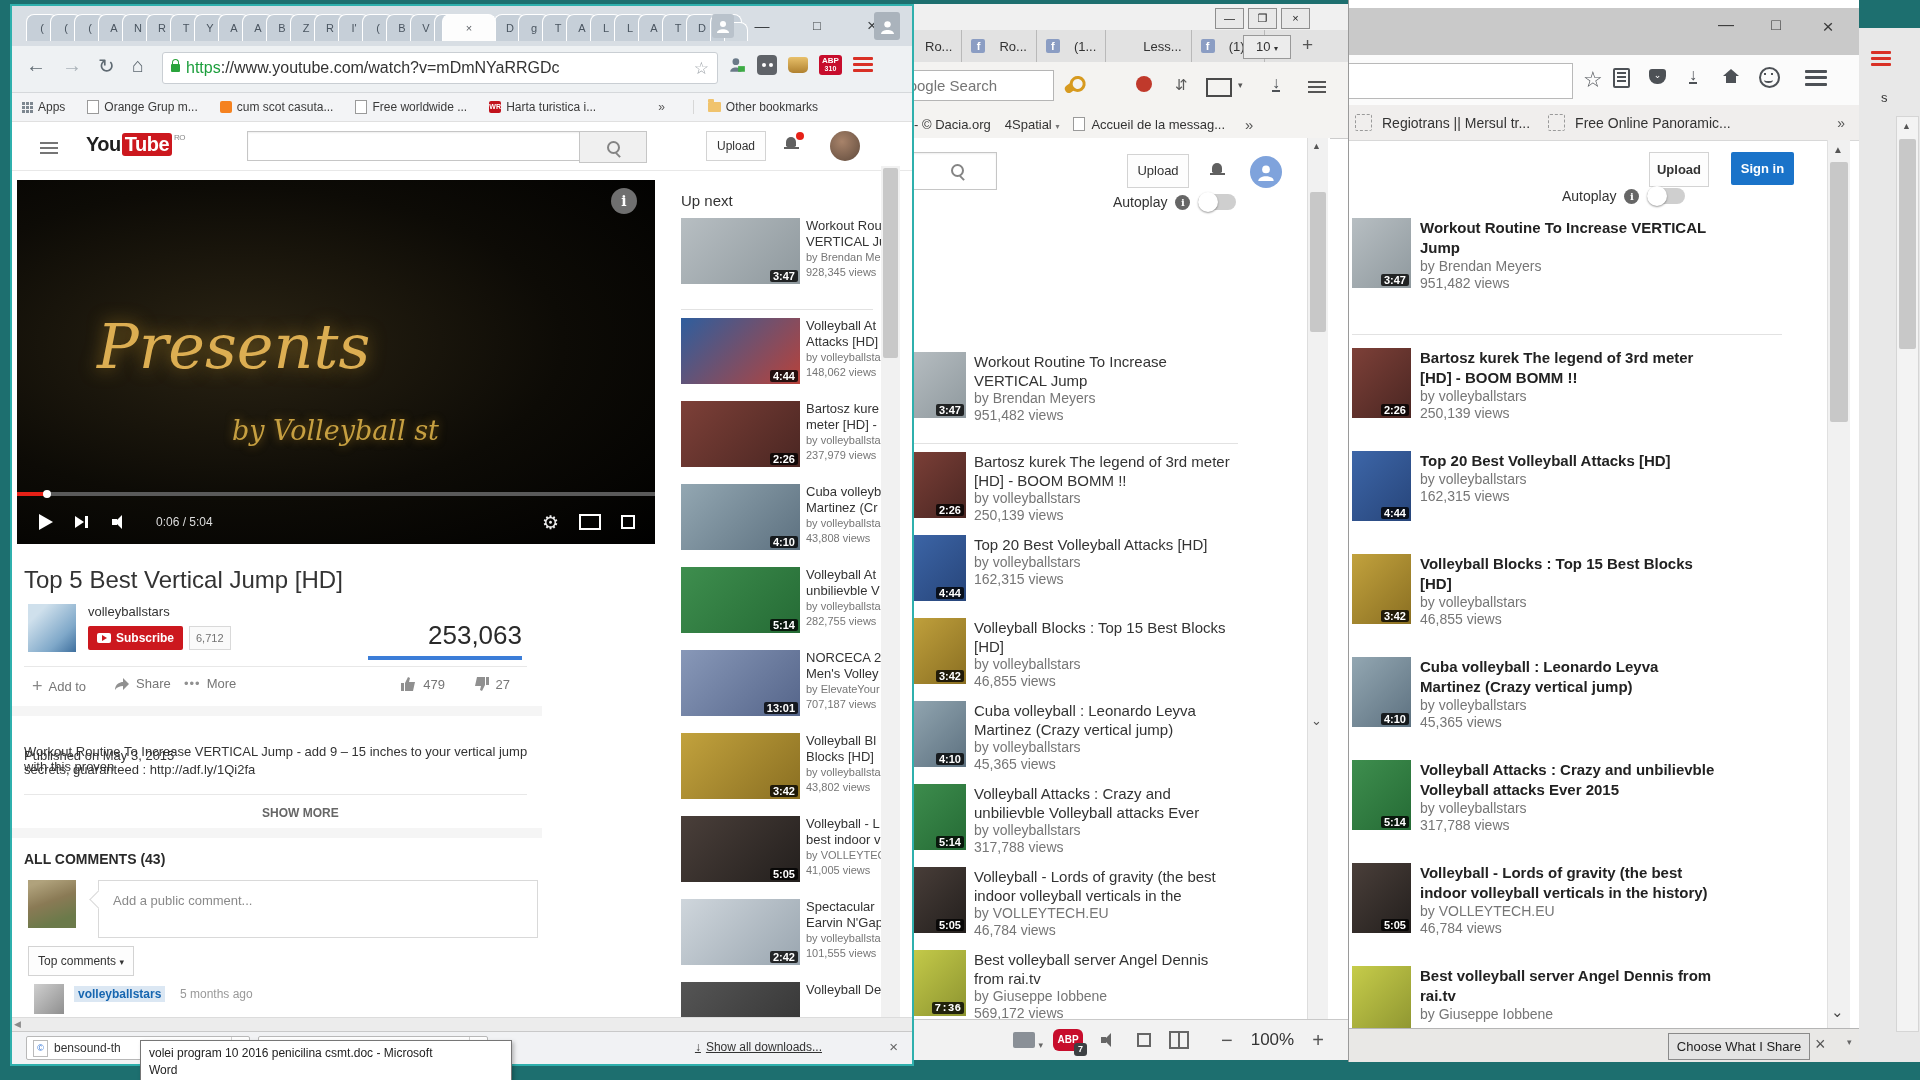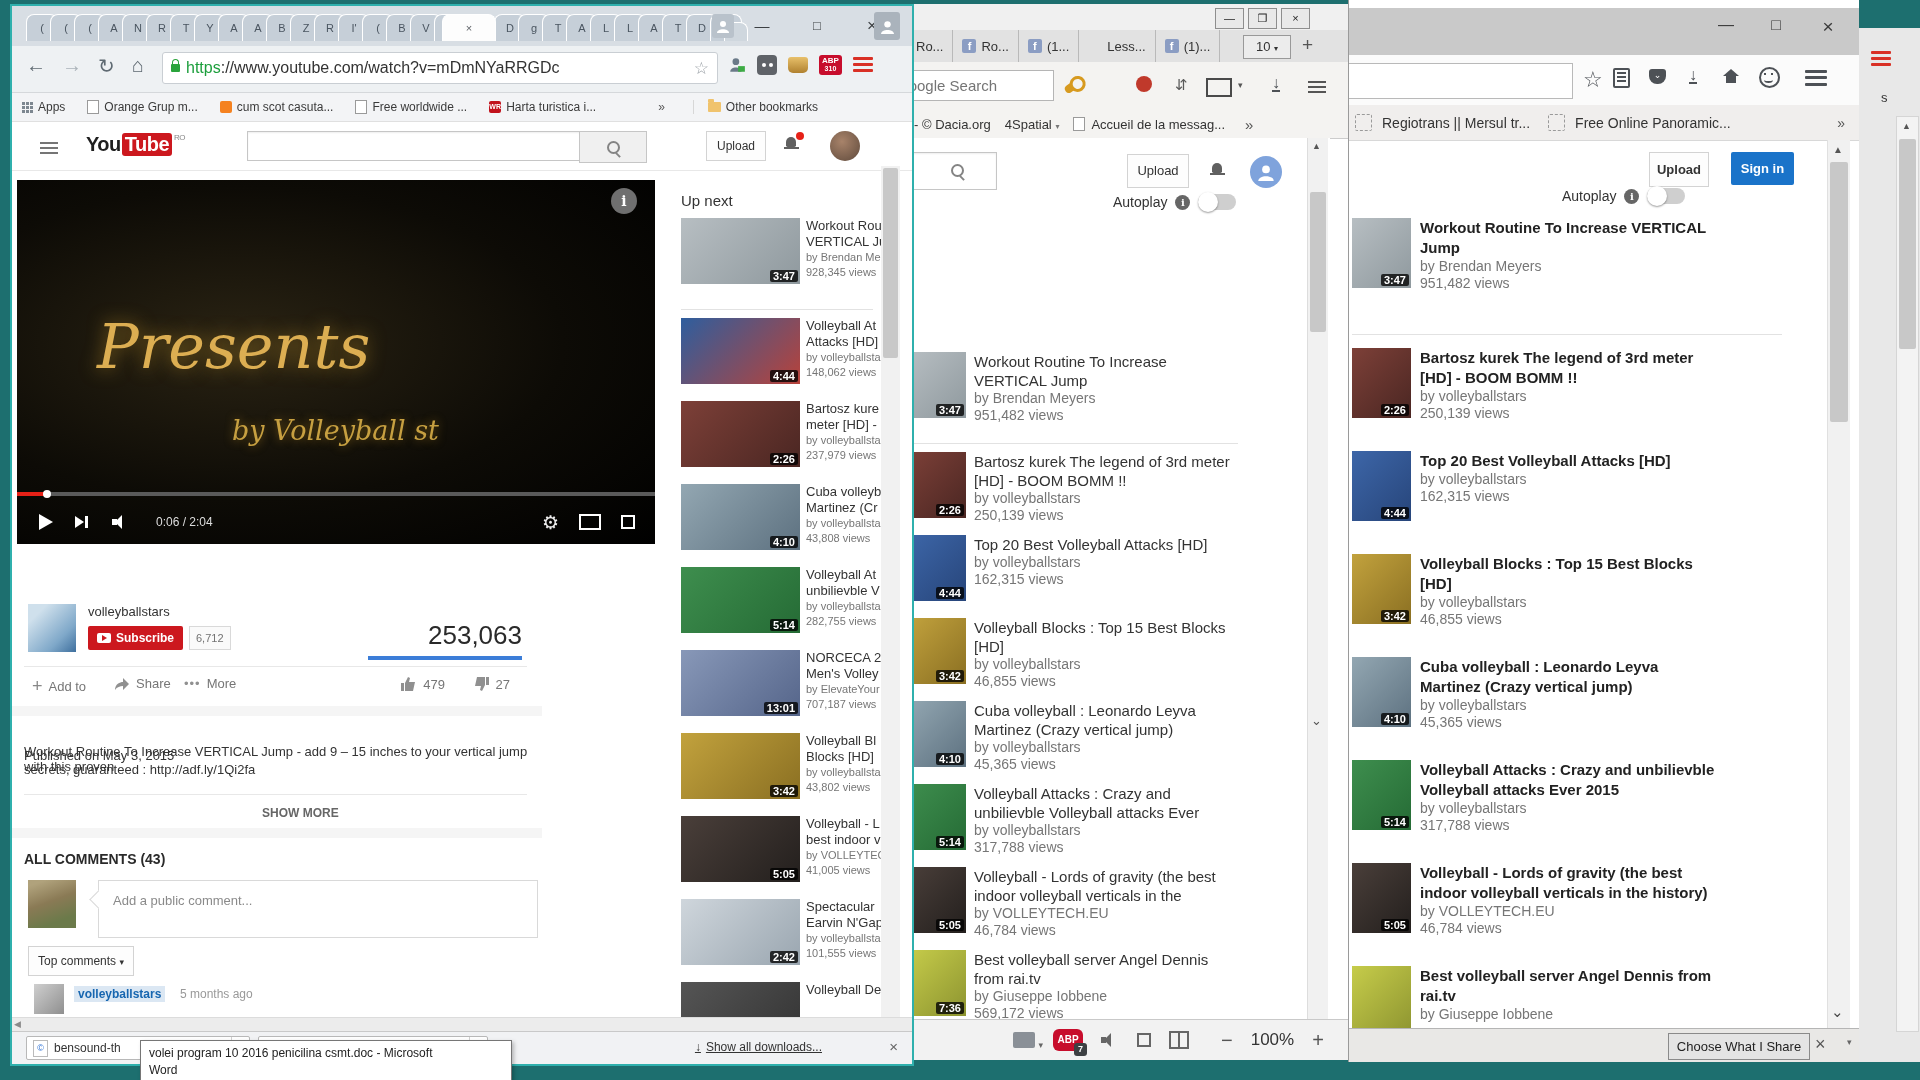--- a/index.html
+++ b/index.html
@@ -105,21 +105,21 @@
   
   .dlbar{position:absolute;left:0;right:0;bottom:0;height:32px;background:#f1f2f4;border-top:1px solid #c9c9c9}
   .dlitem{position:absolute;top:4px;height:24px;background:#fff;border:1px solid #b8b8b8;border-radius:2px;display:flex;align-items:center;font-size:12px;color:#333;padding:0 6px;gap:6px;box-sizing:border-box}
   .dlcaret{border-left:1px solid #d0d0d0;padding-left:6px;color:#666;font-size:9px;height:100%;display:flex;align-items:center}
   .hscroll{position:absolute;left:0;right:0;bottom:32px;height:14px;background:#ececec;border-top:1px solid #dcdcdc}
   #tooltip{position:absolute;left:140px;top:1040px;width:372px;height:44px;background:#fff;border:1px solid #767676;box-shadow:2px 2px 4px rgba(0,0,0,.25);font-size:12px;color:#222;padding:4px 8px;box-sizing:border-box;z-index:90;line-height:17px}
   
   #w2{left:888px;top:4px;width:462px;height:1056px;background:#fff;border-right:12px solid #181818;z-index:10;box-sizing:content-box}
   .classicbtn{position:absolute;top:4px;width:27px;height:19px;background:#e9e9e9;border:1px solid #8e8e8e;font-size:11px;text-align:center;line-height:18px;color:#222}
   .fftabs{position:absolute;left:0;top:26px;right:0;height:32px;background:#e2e2e2;border-bottom:1px solid #bdbdbd;display:flex;align-items:stretch;font-size:13px;color:#333}
-  .fftab{border-right:1px solid #b9b9b9;display:flex;align-items:center;gap:5px;padding:0 9px;white-space:nowrap;overflow:hidden}
+  .fftab{border-right:1px solid #b9b9b9;display:flex;align-items:center;gap:14px;padding:0 9px;white-space:nowrap;overflow:hidden}
   .fb{width:14px;height:14px;background:#8b9dc3;border-radius:2px;color:#fff;font-weight:bold;font-size:11px;text-align:center;line-height:14px;flex:none}
   .fftoolbar{position:absolute;left:0;top:58px;right:0;height:48px;background:#f4f3f1}
   .ffsearch{position:absolute;left:-10px;top:8px;width:176px;height:31px;background:#fff;border:1px solid #b5b5b5;display:flex;align-items:center;padding:0 6px;box-sizing:border-box;gap:6px}
   .ffsearch input{border:none;outline:none;font-size:15px;color:#9a9a9a;width:110px;font-family:"Liberation Sans",sans-serif;background:transparent}
   .key{width:18px;height:8px;position:relative;background:#d79a1f;border-radius:4px;transform:rotate(-35deg)}
   .key::after{content:'';position:absolute;right:-4px;top:-3px;width:10px;height:10px;border:3px solid #d79a1f;border-radius:50%;background:#f4f3f1}
   .bmrow{position:absolute;left:0;top:106px;right:0;height:28px;background:#f4f3f1;border-bottom:1px solid #ccc;display:flex;align-items:center;font-size:13px;color:#333;gap:14px;padding-left:26px}
   .ytmini{position:absolute;left:0;top:134px;right:20px;bottom:40px;background:#fff;overflow:hidden}
   .autoplay{position:absolute;font-size:14px;color:#333;display:flex;align-items:center;gap:8px}
   .infoc{width:15px;height:15px;border-radius:50%;background:#666;color:#fff;font-size:10px;font-weight:bold;text-align:center;line-height:15px;font-family:"DejaVu Serif",serif}
@@ -331,32 +331,33 @@
           <div class="pred" style="width:30px"></div>
           <div class="pknob" style="left:26px"></div>
         </div>
       <div class="pctrl">
         <span style="margin-left:22px" class="ply"></span>
         <span class="nxt" style="margin-left:22px">
             <span class="t"></span>
             <span class="b"></span>
           </span>
         <span class="spk" style="margin-left:24px"></span>
-        <span class="ptime" style="margin-left:26px">0:06 / 2:04</span>
+        <span class="ptime" style="margin-left:26px">0:06 / 5:04</span>
         <span style="margin-left:auto;font-size:19px">⚙</span>
         <span class="thmode" style="margin-left:20px"></span>
         <span class="fsico" style="margin-left:20px;margin-right:20px">
             <i></i>
             <i></i>
             <i></i>
             <i></i>
           </span>
       </div>
     </div>
 
+    <div class="vtitle-main">Top 5 Best Vertical Jump [HD]</div>
     <div class="avatar" style="position:absolute;left:16px;top:598px;width:48px;height:48px;border-radius:0;background:linear-gradient(135deg,#cfe0ec 20%,#7fa8c9 70%,#3e6f9e)"></div>
     <div style="position:absolute;left:76px;top:598px;font-size:13px;color:#333">volleyballstars</div>
     <div class="subbtn" style="left:76px;top:620px">
       <span style="background:#fff;width:14px;height:10px;border-radius:2px;display:inline-flex;align-items:center;justify-content:center">
           <span style="width:0;height:0;border-left:5px solid #cc181e;border-top:3px solid transparent;border-bottom:3px solid transparent"></span>
         </span>
       <span>Subscribe</span>
     </div>
     <div class="subcount" style="left:177px;top:620px">6,712</div>
     <div class="views-big" style="right:390px;top:614px">253,063</div>
@@ -712,21 +713,21 @@
               <span class="dur">5:05</span>
             </div>
             <div class="meta">
               <div class="mtitle">Volleyball - Lords of gravity (the best indoor volleyball verticals in the history)</div>
               <div class="mby">by VOLLEYTECH.EU</div>
               <div class="mby">46,784 views</div>
             </div>
           </div>
 
           <div class="mitem">
-            <div class="thumb mthumb" style="background: linear-gradient(135deg, rgb(198, 204, 74), rgb(141, 148, 48));">
+            <div class="thumb mthumb" style="background: linear-gradient(135deg, rgb(198, 204, 74), rgb(141, 148, 48)); font-family: Liberation Mono, monospace;">
               <span class="dur">7:36</span>
             </div>
             <div class="meta">
               <div class="mtitle">Best volleyball server Angel Dennis from rai.tv</div>
               <div class="mby">by Giuseppe Iobbene</div>
               <div class="mby">569,172 views</div>
             </div>
           </div>
 
         </div>

